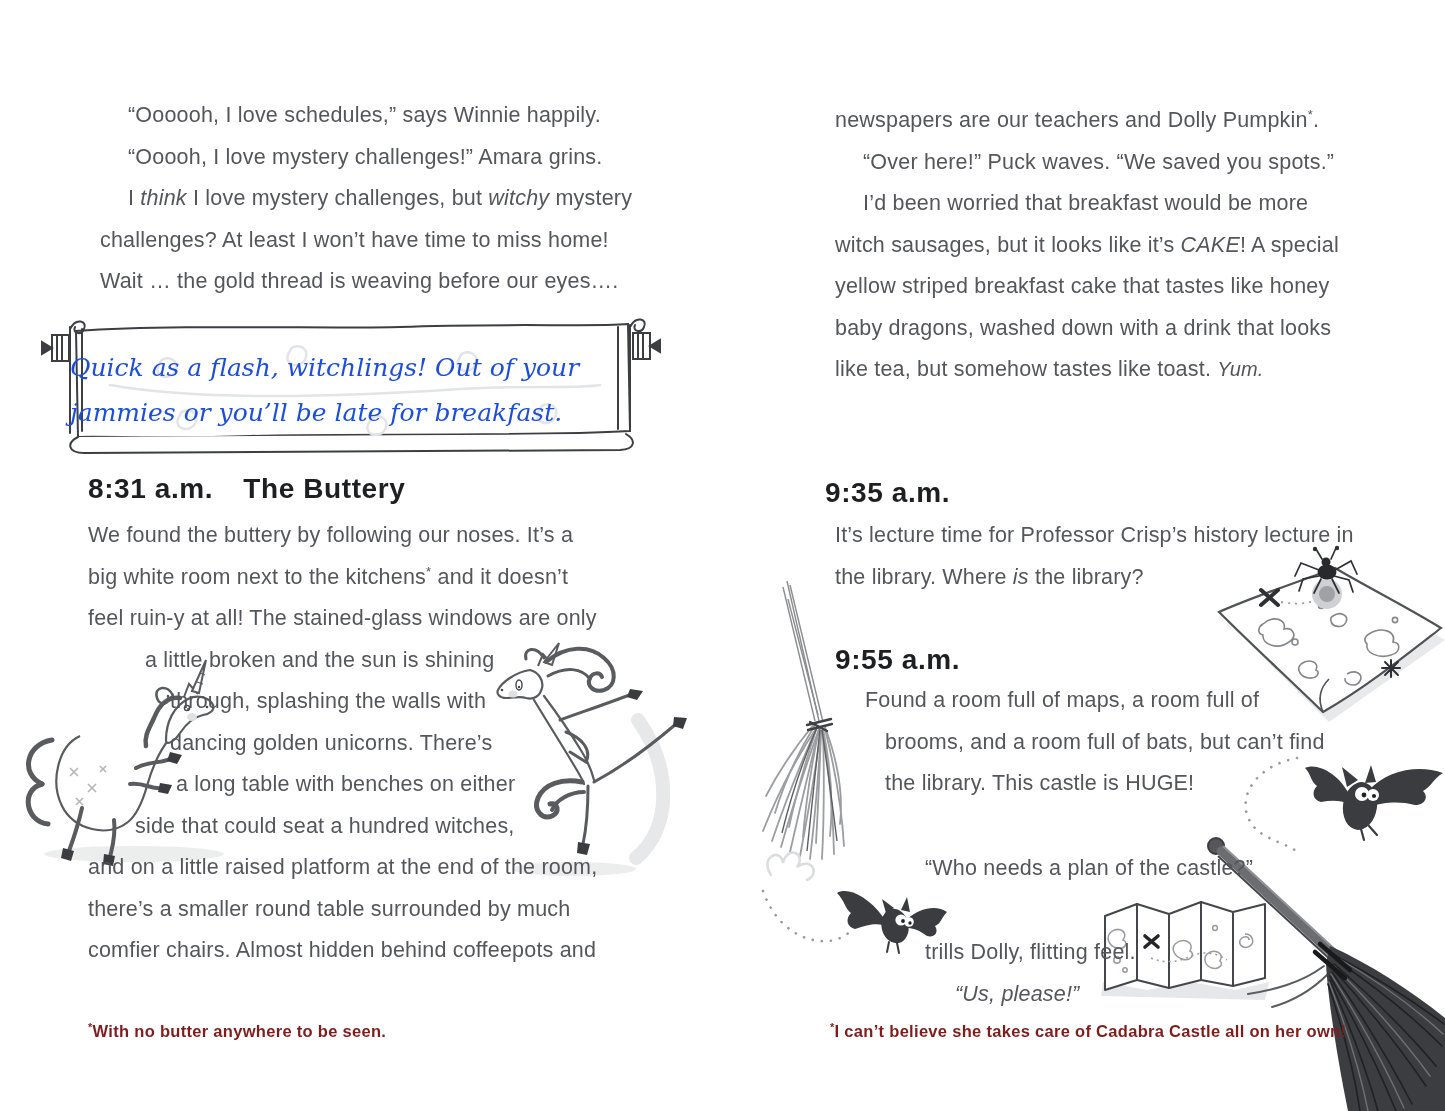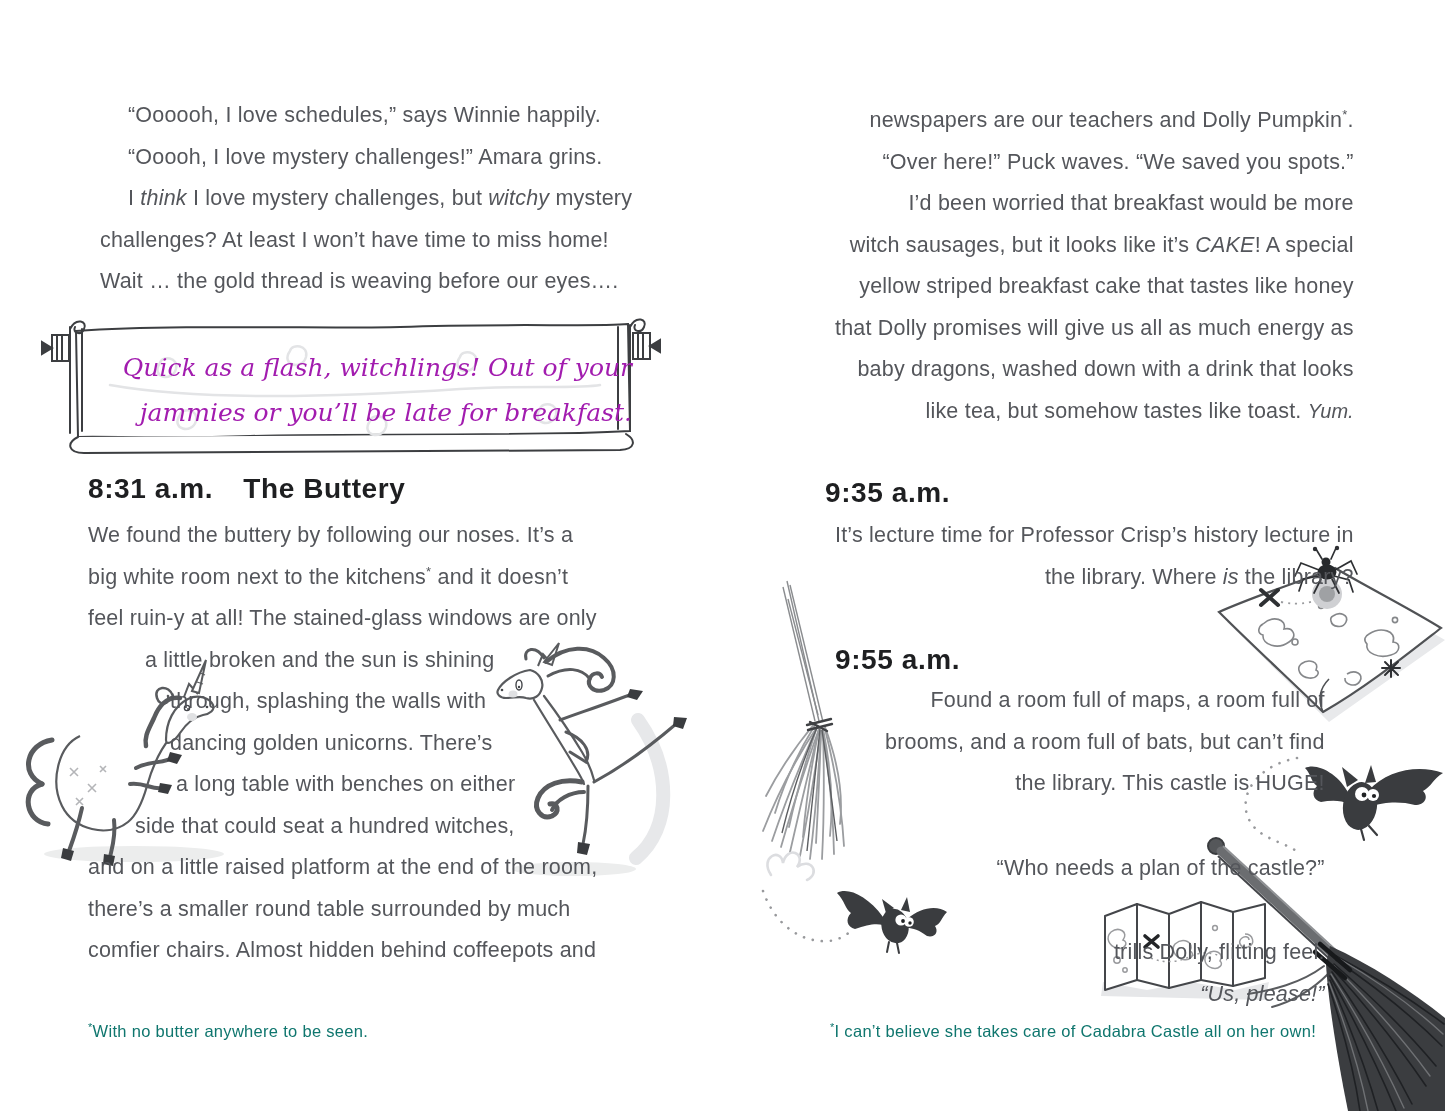--- a/index.html
+++ b/index.html
@@ -9,25 +9,25 @@
   .body-text { font-size:21.5px; color:#54565b; letter-spacing:0.2px; white-space:nowrap; z-index:3; }
   .line { height:41.5px; line-height:41.5px; }
   .in28 { padding-left:28px; } .in30 { padding-left:30px; } .in47 { padding-left:47px; }
   .in50 { padding-left:50px; } .in57 { padding-left:57px; } .in82 { padding-left:82px; }
   .in88 { padding-left:88px; } .in90 { padding-left:90px;margin-top:43px; } .in120 { padding-left:120px; }
   i.em { font-style:italic; }
   .big-yum { font-style:italic; font-size:20px; letter-spacing:0; }
   sup.ast { font-size:13px; vertical-align:super; line-height:0; }
   .heading { font-weight:bold; font-size:28px; color:#1e1f21; letter-spacing:0.6px; white-space:nowrap; z-index:3; }
   .h-title { margin-left:30px; }
-  .footnote { font-size:16.5px; color:#0f766e; letter-spacing:0.3px; white-space:nowrap; z-index:4; font-weight:normal; }
+  .footnote { font-size:16.5px; color:#7f1d1d; letter-spacing:0.3px; white-space:nowrap; z-index:4; font-weight:bold; }
   .footnote sup { font-size:11px; vertical-align:super; line-height:0; }
   .scroll-wrap { z-index:2; }
-  .scroll-text { position:absolute; left:30px; right:30px; top:40px; text-align:right;
-    font-family:"DejaVu Serif", serif; font-style:italic; font-size:25px; color:#a21caf; line-height:45px; white-space:nowrap; }
+  .scroll-text { position:absolute; left:30px; right:30px; top:40px; text-align:left;
+    font-family:"DejaVu Serif", serif; font-style:italic; font-size:25px; color:#1d4ed8; line-height:45px; white-space:nowrap; }
   .illus { z-index:1; }
   svg { display:block; overflow:visible; }
 </style>
 </head>
 <body>
 
 <div class="abs" style="left:0;top:0;width:700px;height:1111px;">
 
   <div class="abs body-text" style="left:88px;top:95px;margin-left:12px;">
     <div class="line in28">“Oooooh, I love schedules,” says Winnie happily.</div>
@@ -173,29 +173,28 @@
       <path d="M92,210 l12,2 l-3,11 l-10,-2 z" fill="#3a3c3f"></path>
       <path d="M188,85 l13,1 l-4,11 l-10,-3 z" fill="#3a3c3f"></path>
     </svg>
   </div>
 
   <div class="abs footnote" style="left:88px;top:1022px;">
     <sup>*</sup><span>With no butter anywhere to be seen.</span>
   </div>
 </div>
 
-<div class="abs" style="left:700px;top:0;width:745px;height:993px;text-align:right;">
+<div class="abs" style="left:700px;top:0;width:745px;height:993px;">
 
   <div class="abs body-text" style="left:135px;top:100px;">
     <div class="line"><span>newspapers are our teachers and Dolly Pumpkin</span><sup class="ast">*</sup><span>.</span></div>
     <div class="line in28">“Over here!” Puck waves. “We saved you spots.”</div>
     <div class="line in28">I’d been worried that breakfast would be more</div>
     <div class="line"><span>witch sausages, but it looks like it’s </span><i class="em">CAKE</i><span>! A special</span></div>
     <div class="line">yellow striped breakfast cake that tastes like honey</div>
-    <div class="line">that Dolly promises will give us all as much energy as</div>
     <div class="line">baby dragons, washed down with a drink that looks</div>
     <div class="line"><span>like tea, but somehow tastes like toast. </span><span class="big-yum">Yum.</span></div>
   </div>
 
   <div class="abs heading" style="left:125px;top:477px;">9:35 a.m.</div>
 
   <div class="abs body-text" style="left:135px;top:515px;">
     <div class="line">It’s lecture time for Professor Crisp’s history lecture in</div>
     <div class="line"><span>the library. Where </span><i class="em">is</i><span> the library?</span></div>
   </div>

